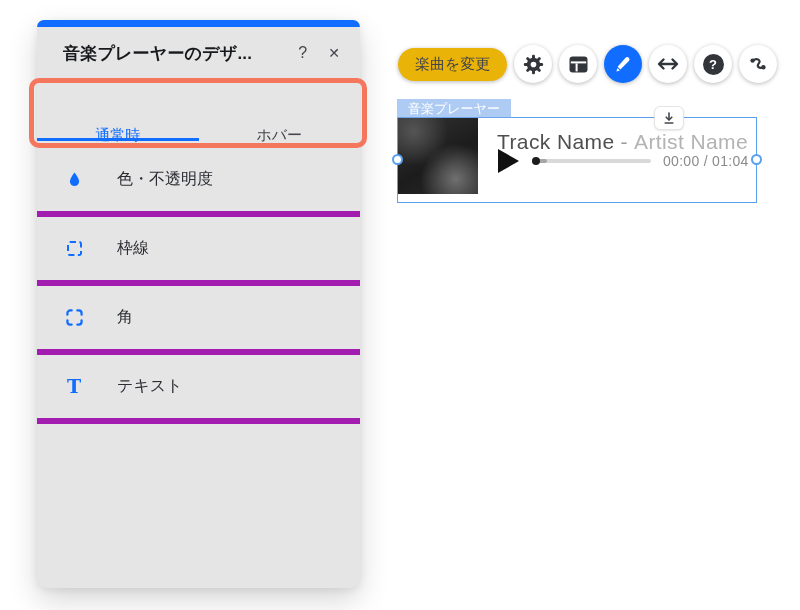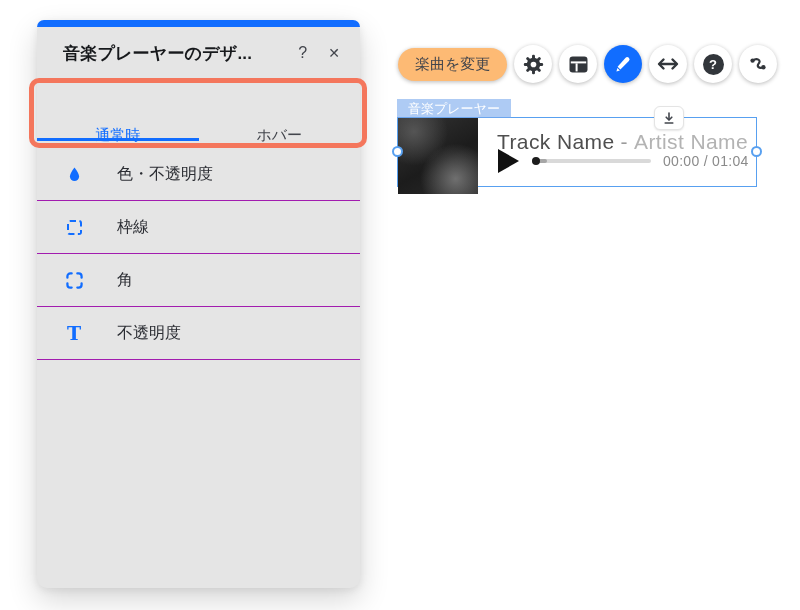--- a/index.html
+++ b/index.html
@@ -24,44 +24,44 @@
                     border:5px solid #F4765C; border-radius:10px; pointer-events:none; z-index:6; }
 
   .tabs { position:absolute; left:0; top:63px; right:0; height:64px; display:flex; }
   .tab { width:50%; position:relative; display:flex; align-items:center; justify-content:center;
          font-size:15px; color:#42454C; cursor:pointer;margin-top:40px; }
   .tab.active { color:#116DFF; }
   .tab.active::after { content:""; position:absolute; left:0; right:0; bottom:6px;
                        height:3px; background:#116DFF; }
 
   .list { position:absolute; left:0; top:128px; right:0; }
-  .list-row { height:53px; display:flex; align-items:center; padding-left:27px;
-              border-bottom:1px solid #a21caf; cursor:pointer; }
+  .list-row { height:69px; display:flex; align-items:center; padding-left:27px;
+              border-bottom:6px solid #a21caf; cursor:pointer; }
   .row-icon { width:20px; display:flex; align-items:center; justify-content:center; }
   .row-label { margin-left:33px; font-size:16px; color:#2B2D33; }
   .dashed-sq { width:15px; height:15px; border:2px dashed #116DFF; border-radius:3px; }
   .t-glyph { font-family:"DejaVu Serif","Liberation Serif",serif; font-weight:bold;
              font-size:19px; color:#116DFF; line-height:1; }
 
   
   .pill-btn { position:absolute; left:398px; top:48px; height:33px; padding:0 17px;
-              background:#fdba74; border:none; border-radius:17px; font-size:15px; color:#42454C;
+              background:#eab308; border:none; border-radius:17px; font-size:15px; color:#42454C;
               font-family:inherit;
               box-shadow:0 1px 4px rgba(0,0,0,0.28); cursor:pointer; }
   .circle-row { position:absolute; left:514px; top:45px; display:flex; gap:7px; }
   .circle-btn { width:38px; height:38px; border-radius:50%; background:#fff;
                 display:flex; align-items:center; justify-content:center;
                 box-shadow:0 1px 4px rgba(0,0,0,0.28); cursor:pointer; }
   .circle-btn.active { background:#116DFF; }
   .help-dot { width:21px; height:21px; border-radius:50%; background:#32363B; color:#fff;
               display:flex; align-items:center; justify-content:center;
               font-size:13px; font-weight:bold; }
 
   
-  .widget { position:absolute; left:397px; top:117px; width:360px; height:70px;
+  .widget { position:absolute; left:397px; top:117px; width:360px; height:86px;
             background:#fff; border:1px solid #58A0F0; }
   .element-badge { position:absolute; left:-1px; top:-19px; height:19px; padding:0 11px;
                    background:rgba(120,168,236,0.60); color:#fff; font-size:13px;
                    display:flex; align-items:center; white-space:nowrap; }
   .handle { position:absolute; width:11px; height:11px; border-radius:50%;
             background:#fff; border:2px solid #58A0F0; top:50%; margin-top:-6px; z-index:4; }
   .handle.left { left:-6px; } .handle.right { right:-6px; }
   .download-btn { position:absolute; left:256px; top:-12px; width:30px; height:24px;
                   background:#fff; border:1px solid #E4E4E4; border-radius:6px;
                   box-shadow:0 1px 2px rgba(0,0,0,0.10);
@@ -135,21 +135,21 @@
           <path d="M16.5 12 v1.5 a3 3 0 0 1 -3 3 H12"></path>
           <path d="M6 16.5 H4.5 a3 3 0 0 1 -3 -3 V12"></path>
         </svg>
       </span>
       <span class="row-label">角</span>
     </div>
     <div class="list-row">
       <span class="row-icon text-icon">
           <span class="t-glyph">T</span>
         </span>
-      <span class="row-label">不透明度</span>
+      <span class="row-label">テキスト</span>
     </div>
   </div>
 </div>
 
 <button class="pill-btn">楽曲を変更</button>
 
 <div class="circle-row">
   <div class="circle-btn">
     <svg width="21" height="21" viewBox="0 0 20 20">
       <g fill="#32363B">

